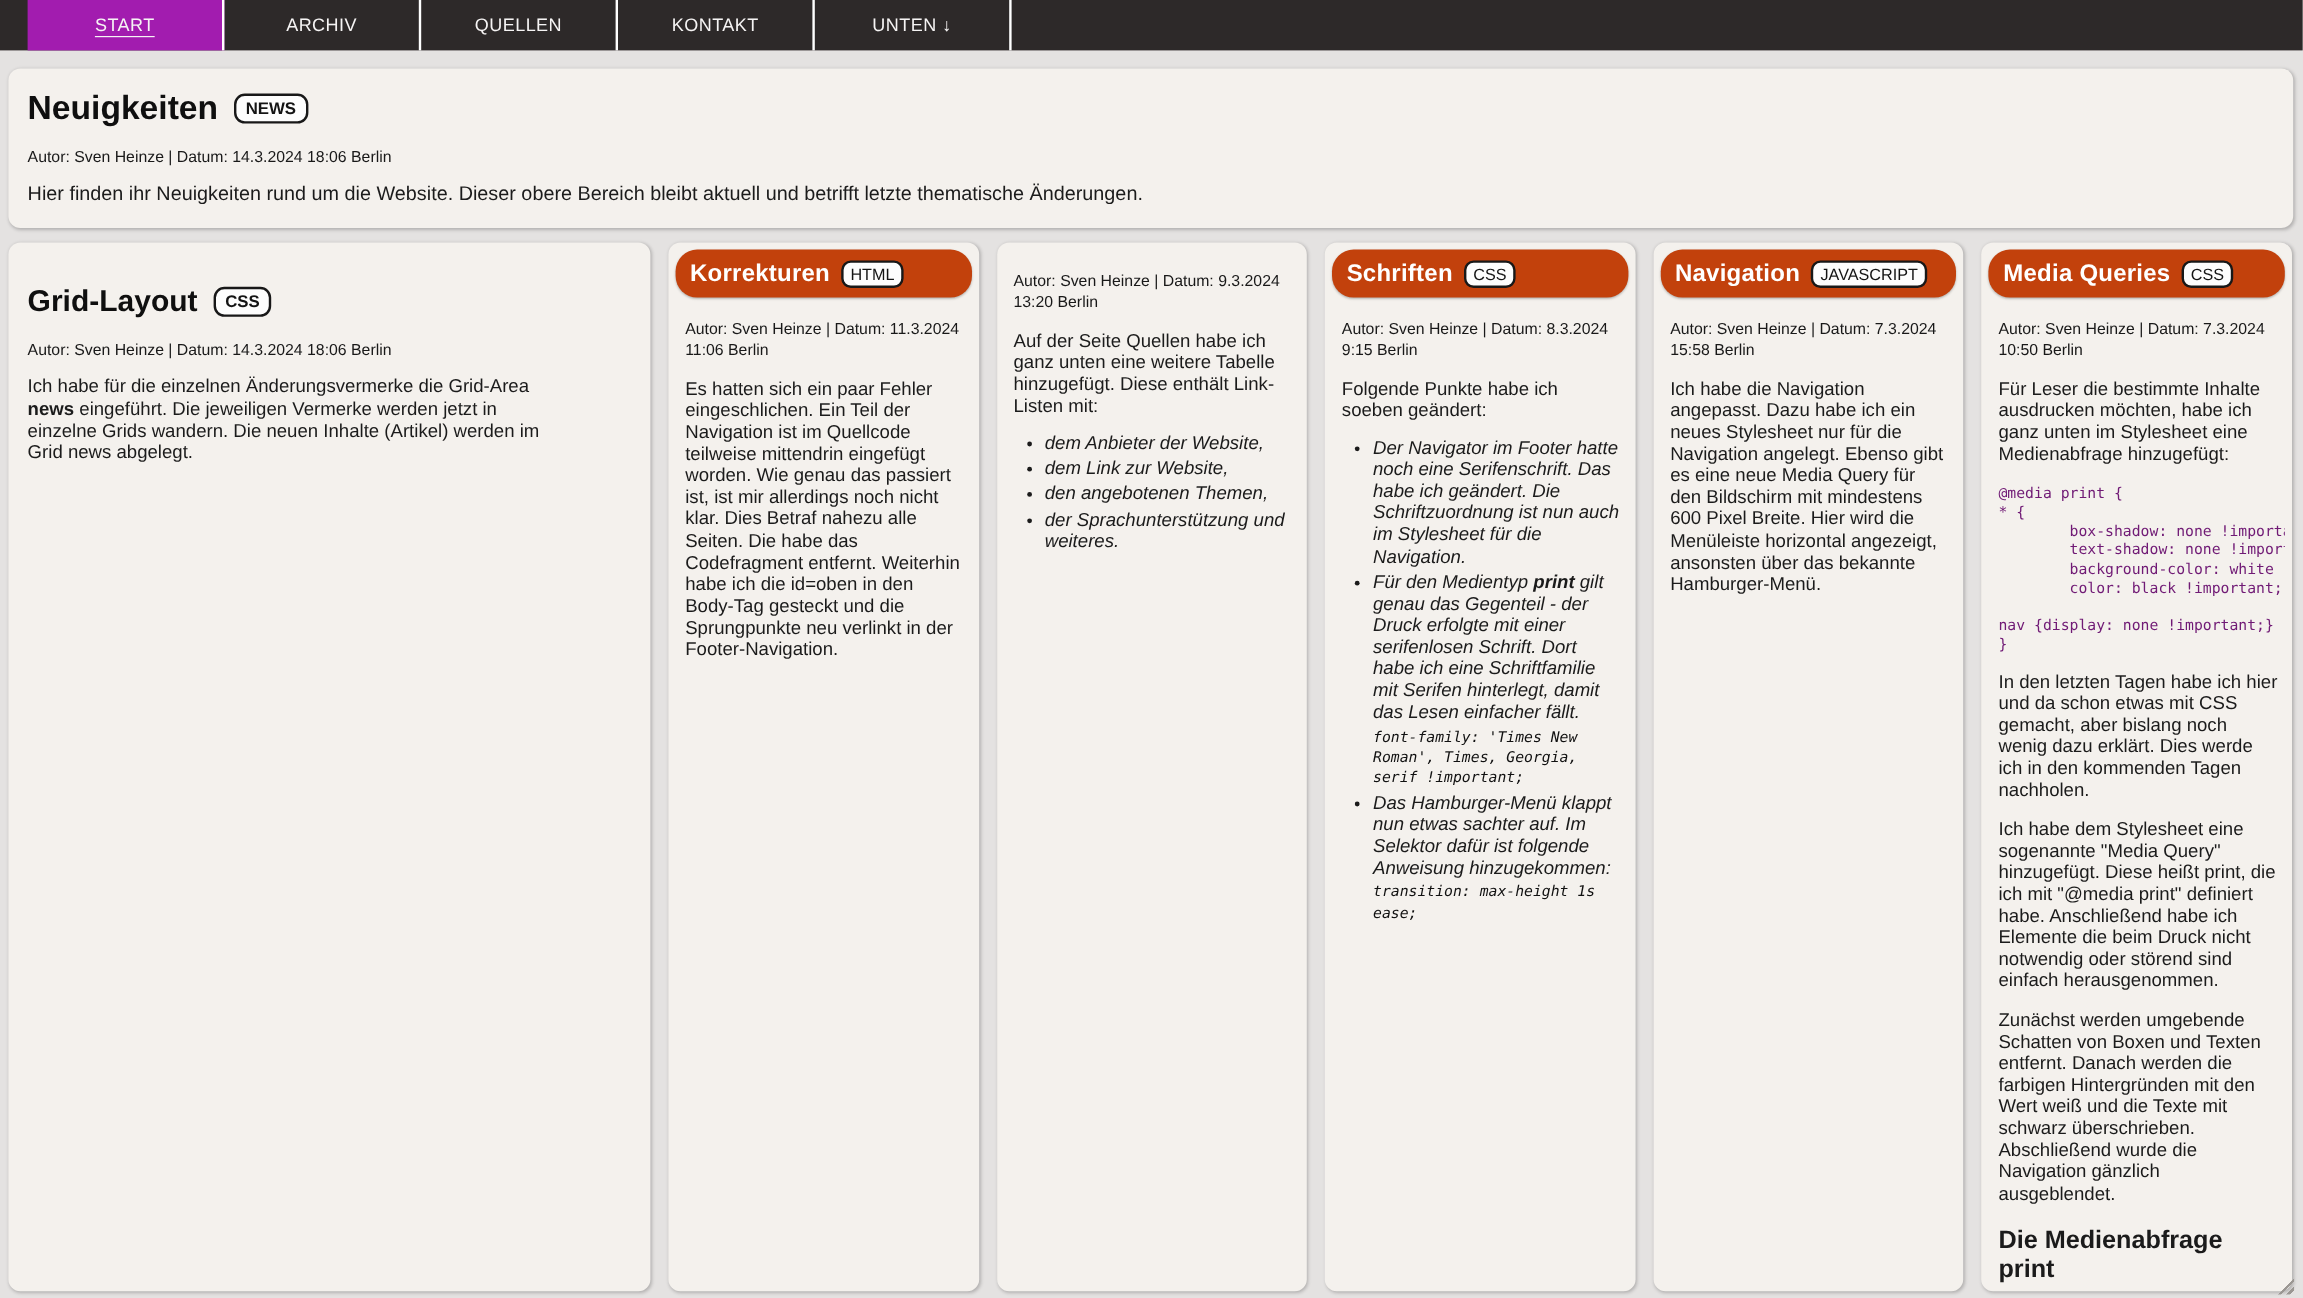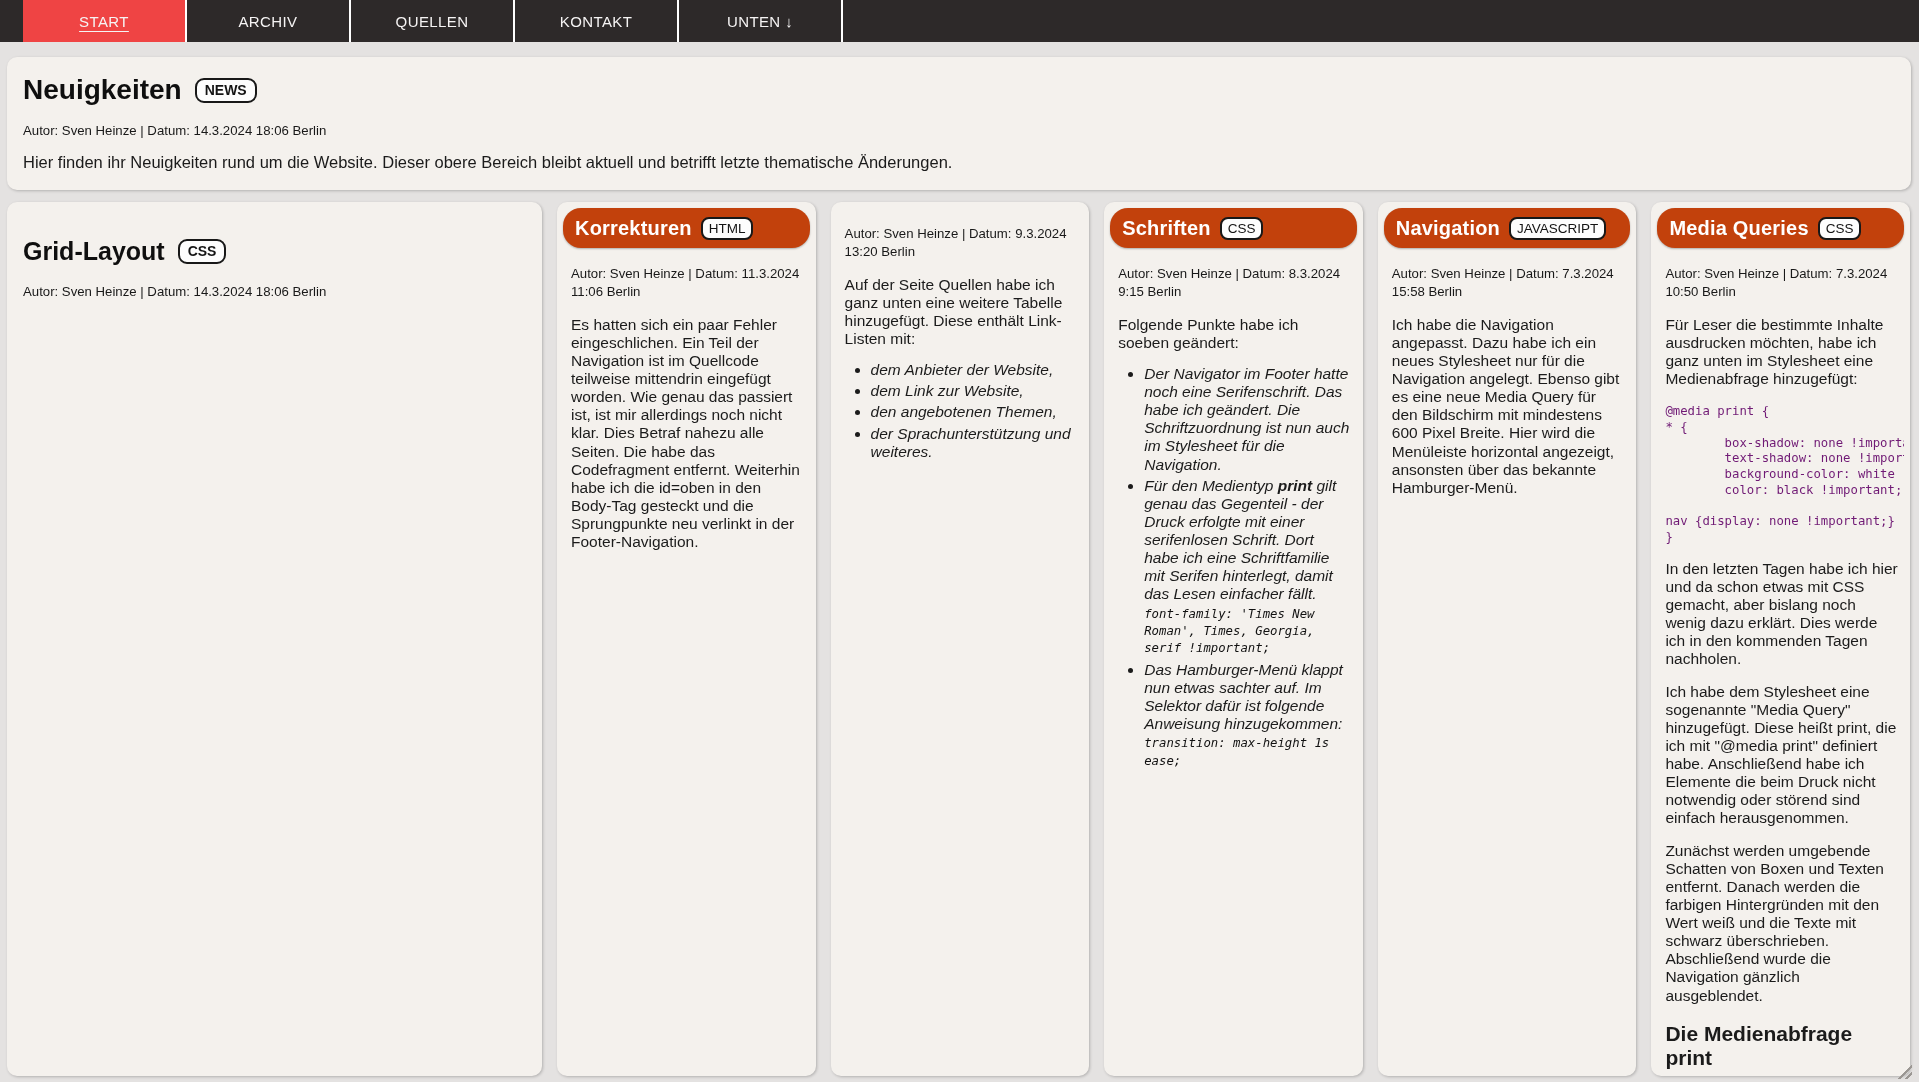--- a/index.html
+++ b/index.html
@@ -9,21 +9,21 @@
     font-family:"Liberation Sans",sans-serif;
     color:#1b1b1b;
   }
   
   .topnav{height:42px;background:#2d2929;display:flex;align-items:stretch;padding-left:23px;}
   .nav-item{
     width:162px;display:flex;align-items:center;justify-content:center;
     color:#f6f4f4;font-size:15px;letter-spacing:.4px;
     border-right:2px solid #ffffff;cursor:pointer;user-select:none;
   }
-  .nav-item.active{background:#ef4444;text-decoration:underline;text-underline-offset:4px;}
+  .nav-item.active{background:#a21caf;text-decoration:underline;text-underline-offset:4px;}
   
   .panel{
     background:#f4f1ed;border-radius:10px;
     box-shadow:1px 1px 3px rgba(0,0,0,.22);
   }
   .badge{
     display:inline-block;background:#fdfdfd;border:2px solid #181818;border-radius:9px;
     padding:0 8px;font-size:14px;line-height:21px;color:#141414;white-space:nowrap;
   }
   .meta{font-size:13.2px;line-height:1.38;color:#191919;}
@@ -90,20 +90,21 @@
 </section>
 
 <main class="grid">
 
   <article class="panel card big-card">
     <h2>
       <span>Grid-Layout</span>
       <span class="badge">CSS</span>
     </h2>
     <div class="meta">Autor: Sven Heinze | Datum: 14.3.2024 18:06 Berlin</div>
+    <p class="body"><span>Ich habe für die einzelnen Änderungsvermerke die Grid-Area </span><span class="b">news</span><span> eingeführt. Die jeweiligen Vermerke werden jetzt in einzelne Grids wandern. Die neuen Inhalte (Artikel) werden im Grid news abgelegt.</span></p>
   </article>
 
   <article class="panel card small-card">
     <header class="pill">
       <h2>Korrekturen</h2>
       <span class="badge">HTML</span>
     </header>
     <div class="meta">Autor: Sven Heinze | Datum: 11.3.2024 11:06 Berlin</div>
     <p class="body">Es hatten sich ein paar Fehler eingeschlichen. Ein Teil der Navigation ist im Quellcode teilweise mittendrin eingefügt worden. Wie genau das passiert ist, ist mir allerdings noch nicht klar. Dies Betraf nahezu alle Seiten. Die habe das Codefragment entfernt. Weiterhin habe ich die id=oben in den Body-Tag gesteckt und die Sprungpunkte neu verlinkt in der Footer-Navigation.</p>
   </article>

